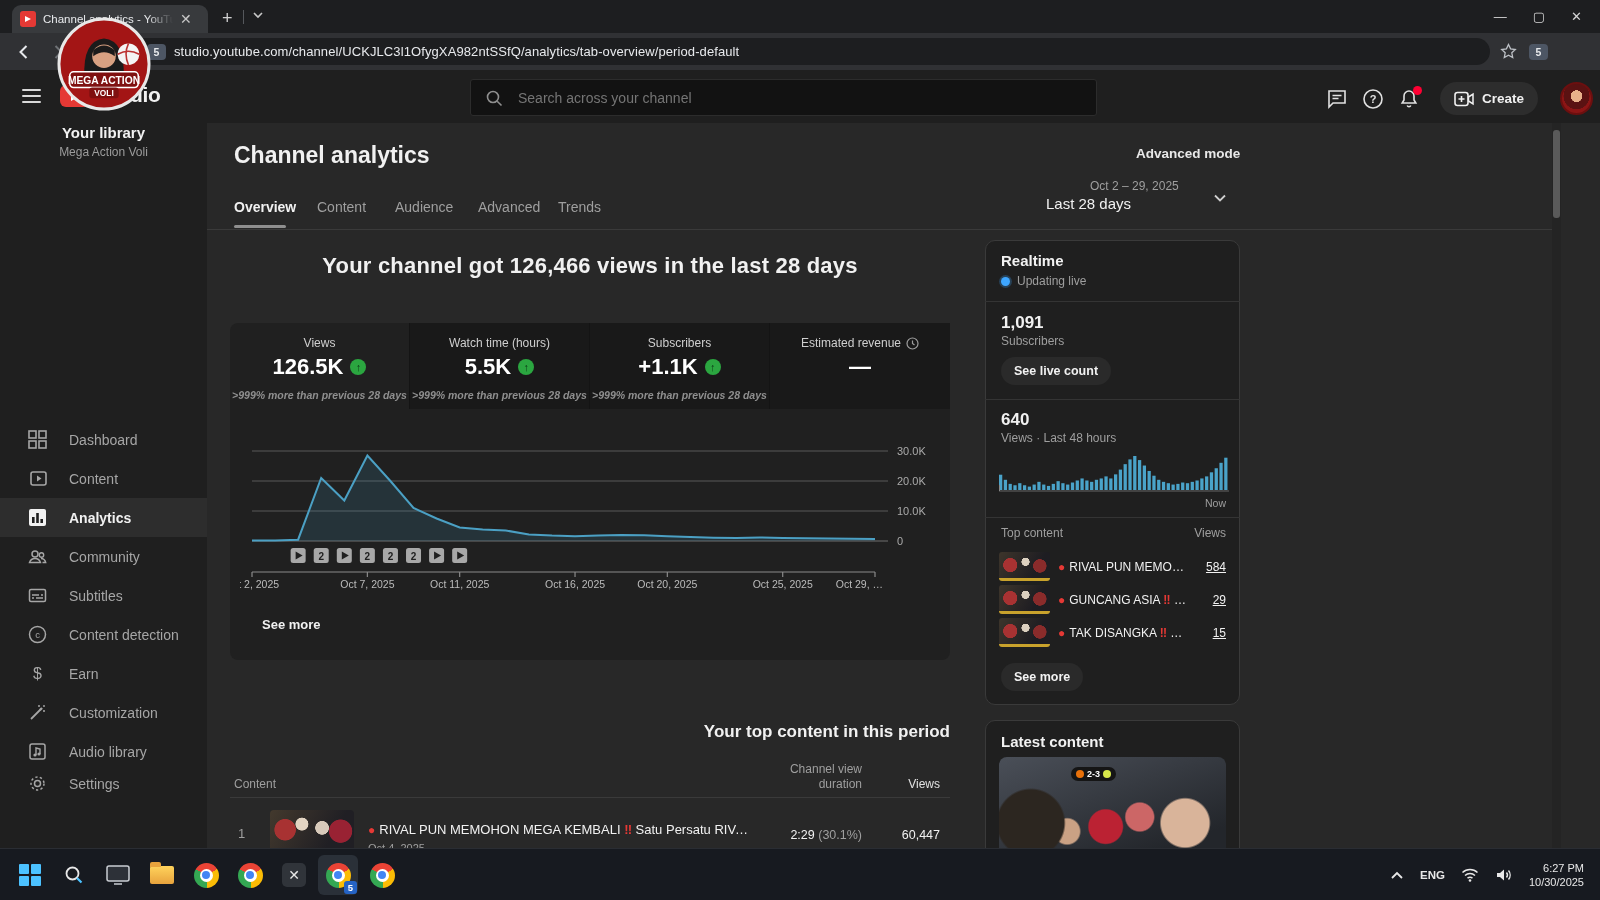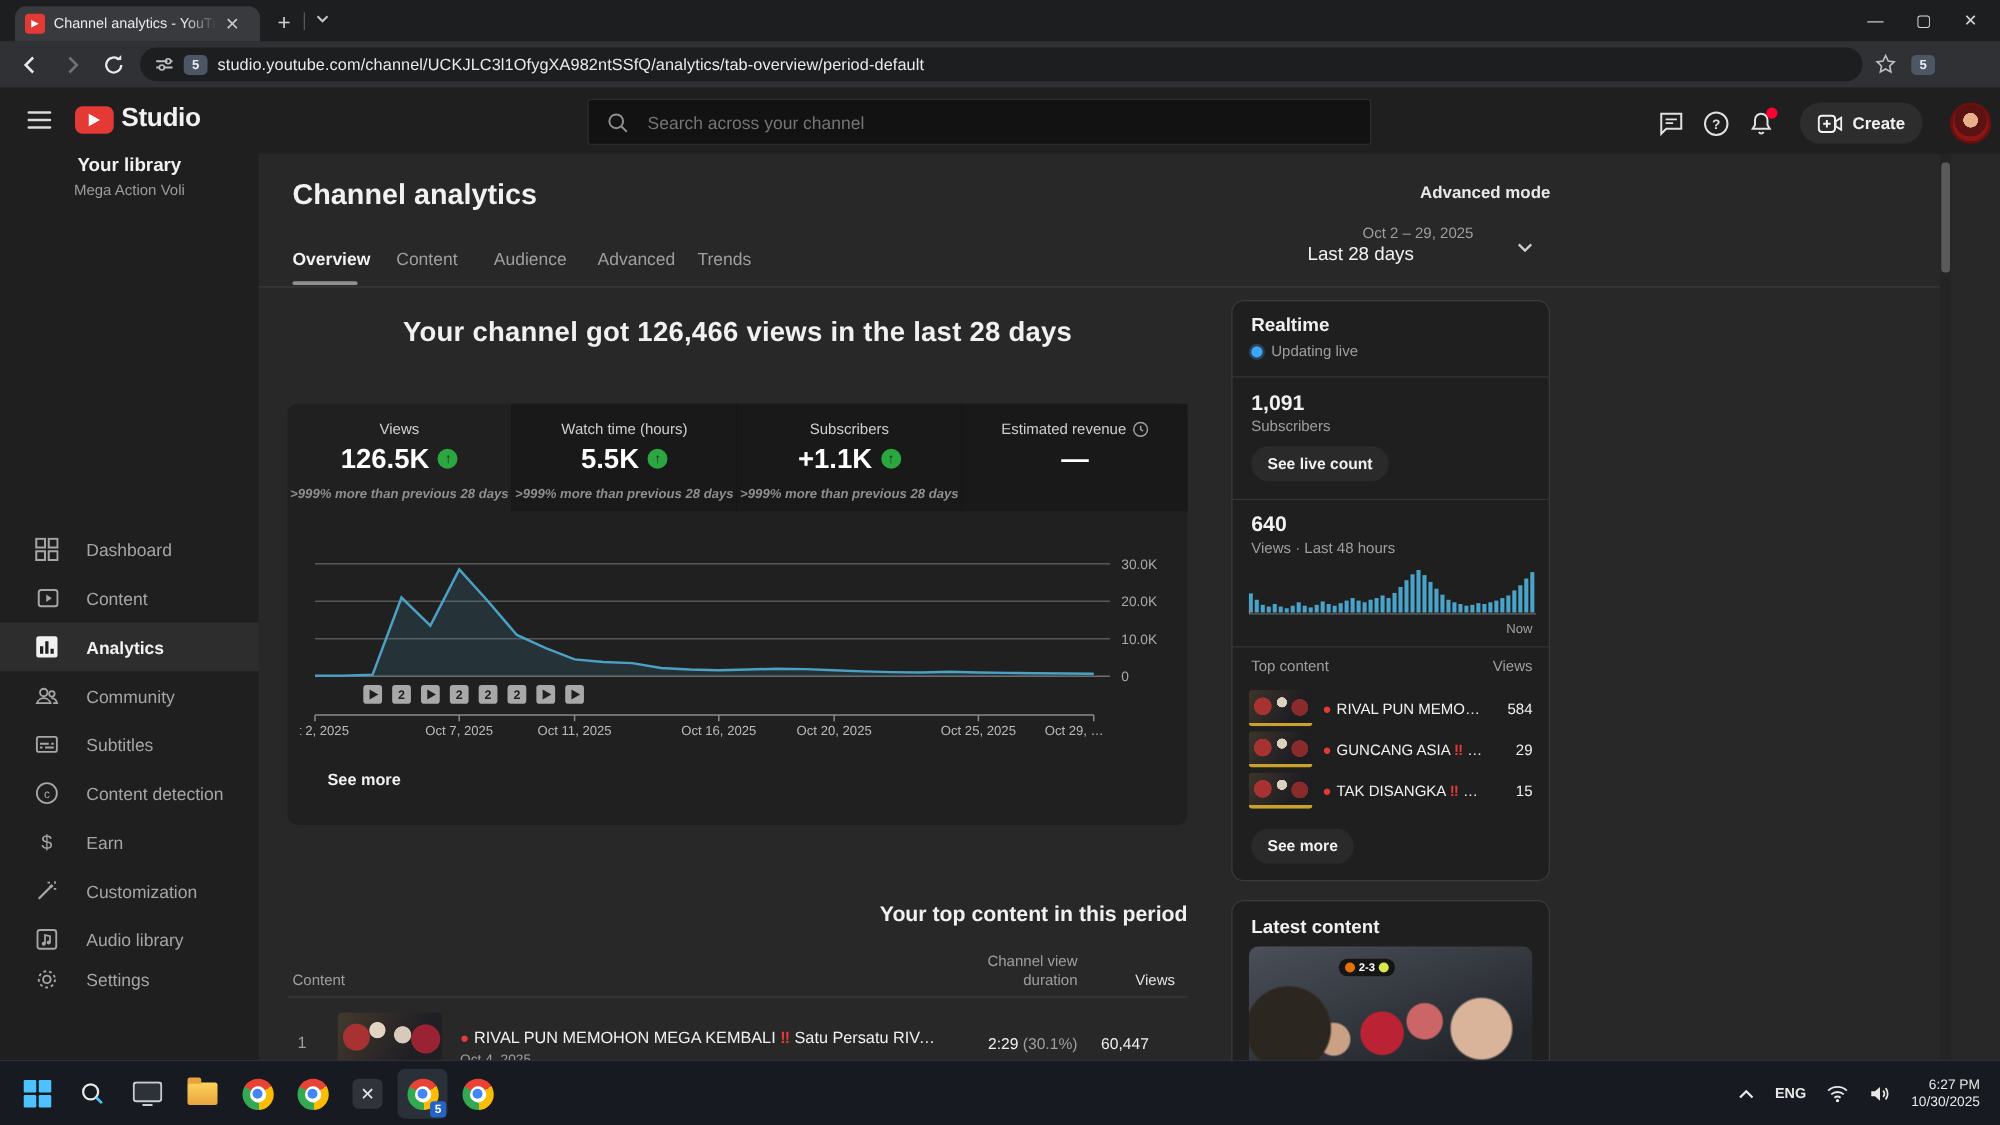--- a/index.html
+++ b/index.html
@@ -84,21 +84,21 @@
   
   .rcard{left:985px;width:255px;background:#1f1f1f;border:1px solid #3a3a3a;border-radius:10px;box-sizing:border-box;}
   .rdiv{left:985px;width:255px;height:1px;background:#343434;}
   .rt-thumb{left:999px;width:51px;height:29px;border-radius:3px;
     background:linear-gradient(to top,#c9a22c 0 3px,transparent 3px),
       radial-gradient(circle at 22% 45%,#a83232 0 16%,transparent 17%),
       radial-gradient(circle at 52% 34%,#dcd0bf 0 12%,transparent 13%),
       radial-gradient(circle at 80% 48%,#8a2b2b 0 15%,transparent 16%),
       linear-gradient(120deg,#3d352b,#1e1d22 70%);}
   .rt-title{left:1058px;width:128px;font-size:12px;color:#f1f1f1;white-space:nowrap;overflow:hidden;text-overflow:ellipsis;}
-  .rt-views{left:1150px;width:76px;text-align:right;font-size:12px;color:#f1f1f1;}
+  .rt-views{left:1150px;width:76px;text-align:right;font-size:12px;color:#f1f1f1;text-decoration:underline;}
   .pillbtn{background:#2a2a2a;border-radius:15px;padding:7px 13px;font-size:12.5px;font-weight:bold;color:#f1f1f1;display:inline-block;}
   #latest-thumb{left:999px;top:757px;width:227px;height:120px;border-radius:8px;overflow:hidden;
     background:linear-gradient(to top,#27408f 0 26px,transparent 26px),
       radial-gradient(circle at 14% 55%,#2c2620 0 16%,transparent 17%),
       radial-gradient(circle at 30% 62%,#caa184 0 7%,transparent 8%),
       radial-gradient(circle at 47% 58%,#b23 0 12%,transparent 13%),
       radial-gradient(circle at 62% 50%,#c66 0 9%,transparent 10%),
       radial-gradient(circle at 82% 55%,#d9b49a 0 12%,transparent 13%),
       linear-gradient(160deg,#4a4f58,#23262b 75%);}
   #latest-badge{position:absolute;left:72px;top:10px;height:14px;border-radius:7px;background:#151515;color:#fff;
@@ -222,20 +222,34 @@
           <rect x="1" y="1.5" width="13" height="13" rx="2.5" fill="none" stroke="#f1f1f1" stroke-width="1.6"></rect>
           <path d="M14.5 6l4.5-2.8v9.6L14.5 10z" fill="none" stroke="#f1f1f1" stroke-width="1.5"></path>
           <path d="M7.5 5v6M4.5 8h6" stroke="#f1f1f1" stroke-width="1.6"></path>
         </svg>
       <span>Create</span>
     </div>
     <div id="hav"></div>
   </div>
 
   <div class="abs" id="sidebar"></div>
+  <div class="abs" id="chav">
+    <svg width="94" height="94" viewBox="0 0 96 96">
+      <circle cx="48" cy="48" r="46" fill="#a31515" stroke="#e8e8e8" stroke-width="3"></circle>
+      <path d="M28 62 Q26 24 48 22 Q70 24 68 62 Z" fill="#1b1b1b"></path>
+      <circle cx="48" cy="40" r="12" fill="#d8a182"></circle>
+      <path d="M37 34 Q48 24 59 34 L59 40 Q48 32 37 40 Z" fill="#1b1b1b"></path>
+      <circle cx="73" cy="38" r="11" fill="#f4f4f4"></circle>
+      <path d="M62 38q11-6 22 0M73 27q-5 11 0 22" stroke="#b33" stroke-width="1.6" fill="none"></path>
+      <rect x="13" y="56" width="70" height="16" rx="4" fill="#7f1010" stroke="#fff" stroke-width="1.6"></rect>
+      <text x="48" y="68" text-anchor="middle" font-size="10.5" font-weight="bold" fill="#fff" font-family="Liberation Sans,sans-serif">MEGA ACTION</text>
+      <rect x="33" y="72" width="30" height="11" rx="3" fill="#7f1010"></rect>
+      <text x="48" y="81" text-anchor="middle" font-size="8.5" font-weight="bold" fill="#fff" font-family="Liberation Sans,sans-serif">VOLI</text>
+    </svg>
+  </div>
   <div class="abs" id="chtitle">Your library</div>
   <div class="abs" id="chname">Mega Action Voli</div>
 
   <div class="abs navitem" style="top:420px">
     <svg width="19" height="19" viewBox="0 0 19 19">
         <rect x="1" y="1" width="7" height="7" fill="none" stroke="#a6a6a6" stroke-width="1.6"></rect>
         <rect x="11" y="1" width="7" height="7" fill="none" stroke="#a6a6a6" stroke-width="1.6"></rect>
         <rect x="1" y="11" width="7" height="7" fill="none" stroke="#a6a6a6" stroke-width="1.6"></rect>
         <rect x="11" y="11" width="7" height="7" fill="none" stroke="#a6a6a6" stroke-width="1.6"></rect>
       </svg>
@@ -424,21 +438,21 @@
   <div class="abs" id="tbl-divider"></div>
 
   <div>
     <div class="abs grey" style="left:238px;top:826px;font-size:13px">1</div>
     <div class="abs rowthumb"></div>
     <div class="abs vtitle" style="left:368px;top:822px;width:388px"><span class="reddot">●</span><span class="vt">RIVAL PUN MEMOHON MEGA KEMBALI <span class="bang">‼</span> Satu Persatu RIVAL Yg JugaSAHA…</span></div>
     <div class="abs grey" style="left:368px;top:842px;font-size:11px">Oct 4, 2025</div>
     <div class="abs" style="left:742px;top:828px;width:120px;text-align:right;font-size:12.5px">
       <span>2:29</span> <span class="grey">(30.1%)</span>
     </div>
-    <div class="abs" style="left:860px;top:828px;width:80px;text-align:center;font-size:12.5px">60,447</div>
+    <div class="abs" style="left:860px;top:828px;width:80px;text-align:right;font-size:12.5px">60,447</div>
   </div>
 
   <div class="abs rcard" style="top:240px;height:465px"></div>
   <div class="abs" style="left:1001px;top:252px;font-size:15px;font-weight:bold">Realtime</div>
   <div class="abs" style="left:1001px;top:274px;display:flex;align-items:center;gap:7px">
     <span style="width:9px;height:9px;border-radius:50%;background:#3ea6ff;box-shadow:0 0 0 2px rgba(62,166,255,.25)"></span>
     <span class="grey" style="font-size:12px">Updating live</span>
   </div>
   <div class="abs rdiv" style="top:301px"></div>
   <div class="abs" style="left:1001px;top:313px;font-size:17px;font-weight:bold">1,091</div>

